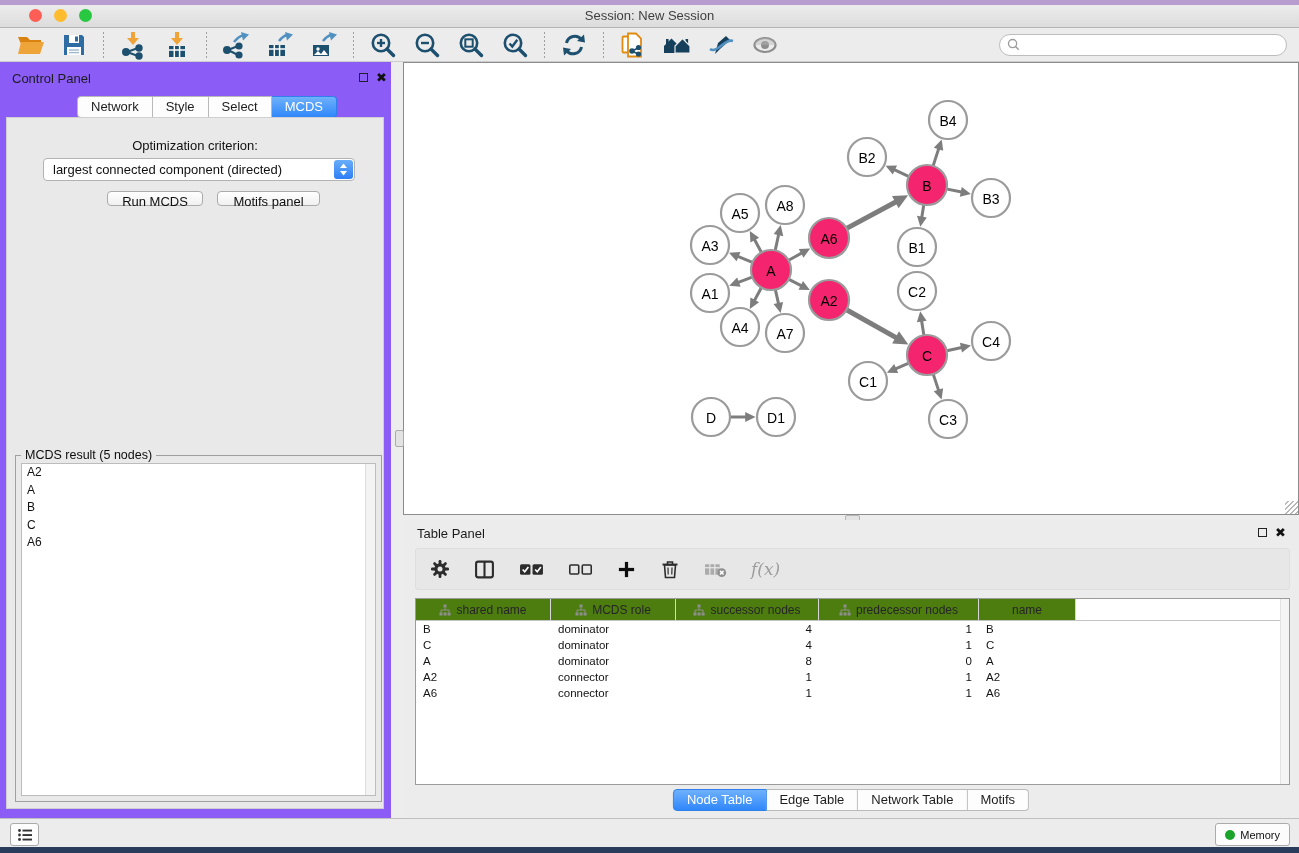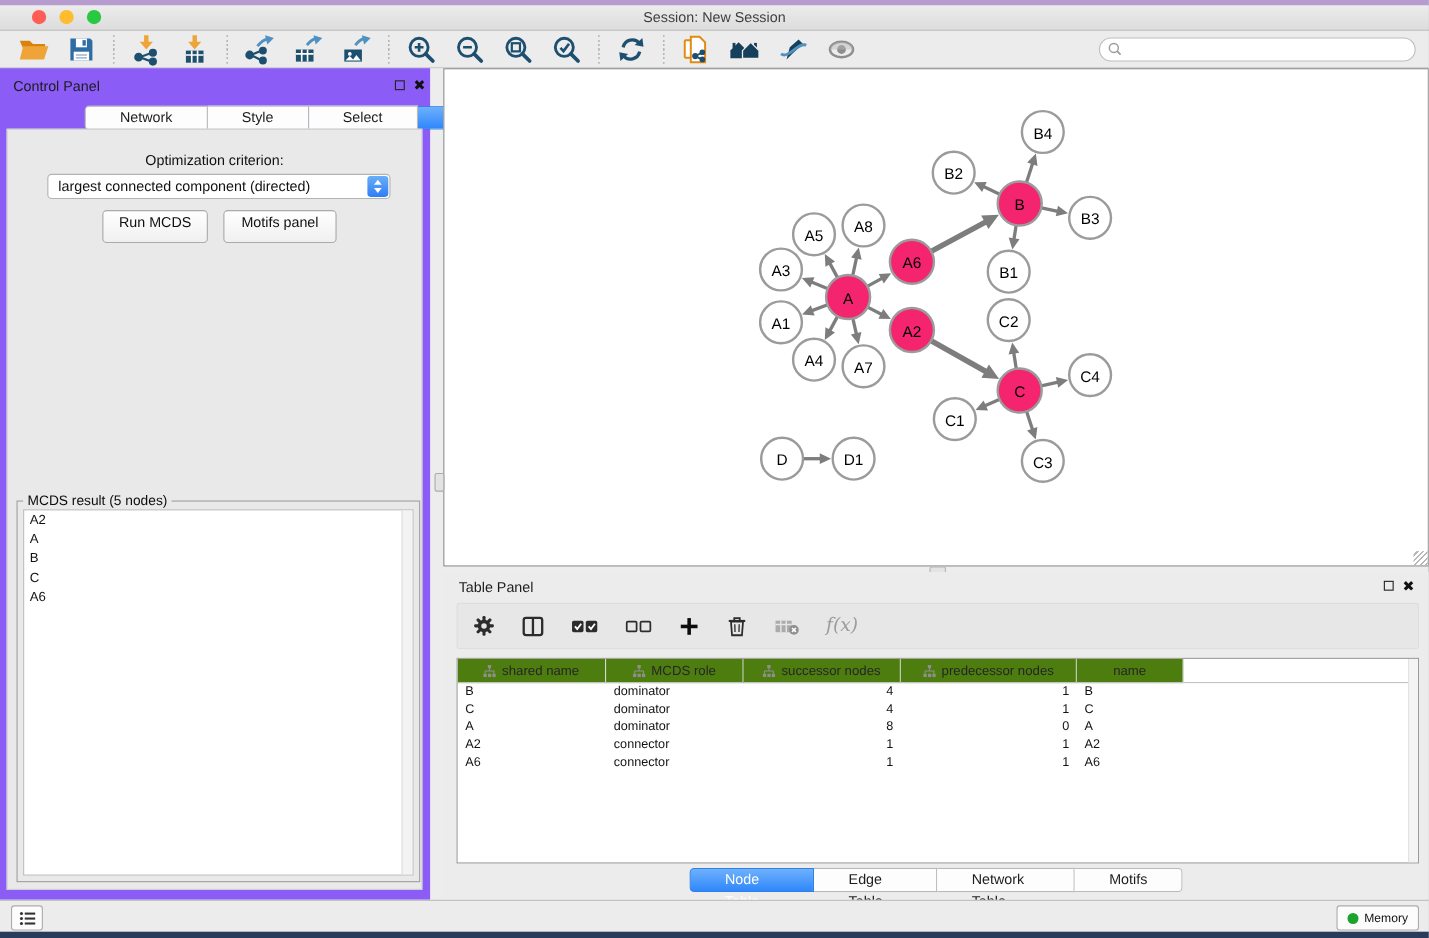--- a/index.html
+++ b/index.html
@@ -18,30 +18,30 @@
   .tbi{width:30px;height:30px;margin:0 7px;flex:none;}
   .tb-sep{width:1px;height:26px;margin:0 7px;flex:none;background-image:repeating-linear-gradient(to bottom,#9f9f9f 0 2px,transparent 2px 4px);}
   .tb-search{margin-left:auto;margin-right:12px;width:288px;height:22px;border:1px solid #bdbdbd;border-radius:11px;background:#fff;display:flex;align-items:center;padding:0 7px;box-sizing:border-box;}
   .tb-search input{border:none;outline:none;flex:1;font-size:12px;background:transparent;margin-left:5px;font-family:inherit;}
   
   .control-panel{position:absolute;left:0;top:62px;width:391px;height:756px;background:#8b5cf6;}
   .cp-title{position:absolute;left:12px;top:9px;font-size:13px;color:#1c1c1c;}
   .float-icon{position:absolute;width:9px;height:9px;border:1.5px solid #222;box-sizing:border-box;}
   .close-icon{position:absolute;font-size:13px;font-weight:bold;color:#111;line-height:13px;}
   .seg-tabs{position:absolute;display:flex;}
-  .seg-tab{height:20px;line-height:20px;padding:0 31px;font-size:13px;background:#fdfdfd;border:1px solid #b9b9b9;border-left:none;color:#1d1d1d;cursor:default;}
+  .seg-tab{height:20px;line-height:20px;padding:0 13px;font-size:13px;background:#fdfdfd;border:1px solid #b9b9b9;border-left:none;color:#1d1d1d;cursor:default;}
   .seg-tab:first-child{border-left:1px solid #b9b9b9;border-radius:4px 0 0 4px;}
   .seg-tab:last-child{border-radius:0 4px 4px 0;}
   .seg-tab.active{background:linear-gradient(#6fb1fc,#2f87fb);color:#fff;border-color:#2f80ea;}
   .cp-tabs{left:77px;top:34px;}
   .cp-content{position:absolute;left:6px;top:55px;width:378px;height:692px;background:#e9e9e9;border:1px solid #cfcfcf;box-sizing:border-box;}
   .opt-label{position:absolute;left:0;top:20px;width:100%;text-align:center;font-size:13px;color:#101010;}
   .dropdown{position:absolute;left:36px;top:40px;width:312px;height:23px;background:#fff;border:1px solid #b3b3b3;border-radius:4px;box-sizing:border-box;font-size:13px;line-height:21px;padding-left:9px;color:#101010;}
   .stepper{position:absolute;right:1px;top:1px;width:19px;height:19px;border-radius:3px;background:linear-gradient(#6aaef8,#2e7ef7);}
-  .btn{position:absolute;height:30px;background:linear-gradient(#ffffff,#f0f0f0);border:1px solid #ababab;border-radius:4px;font-size:13px;text-align:center;line-height:20px;color:#101010;box-sizing:border-box;}
+  .btn{position:absolute;height:15px;background:linear-gradient(#ffffff,#f0f0f0);border:1px solid #ababab;border-radius:4px;font-size:13px;text-align:center;line-height:20px;color:#101010;box-sizing:border-box;margin-left:14px;}
   .group-box{position:absolute;left:8px;top:337px;width:365px;height:345px;border:1px solid #9f9f9f;}
   .group-label{position:absolute;top:-8px;left:5px;background:#e9e9e9;padding:0 4px;font-size:12.5px;color:#0d0d0d;}
   .result-list{position:absolute;left:5px;top:7px;right:5px;bottom:5px;background:#fff;border:1px solid #bcbcbc;overflow:hidden;}
   .result-item{padding:1px 0 1px 5px;line-height:15.5px;font-size:12px;color:#111;}
   .result-scroll{position:absolute;right:0;top:0;width:9px;height:100%;background:#f3f3f3;border-left:1px solid #dddddd;}
   
   .network-window{position:absolute;left:403px;top:62px;width:896px;height:453px;background:#fff;border:1px solid #8c8c8c;box-sizing:border-box;}
   .nw-titlebar{position:relative;height:26px;background:linear-gradient(#ececec,#d5d5d5);border-bottom:1px solid #b1b1b1;}
   .nw-titlebar .tl{top:6px;}
   .nw-title{text-align:center;line-height:26px;font-size:13px;color:#2e2e2e;}

